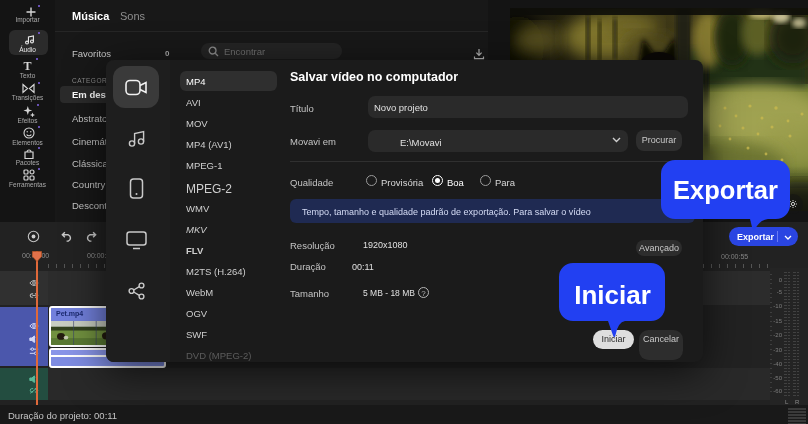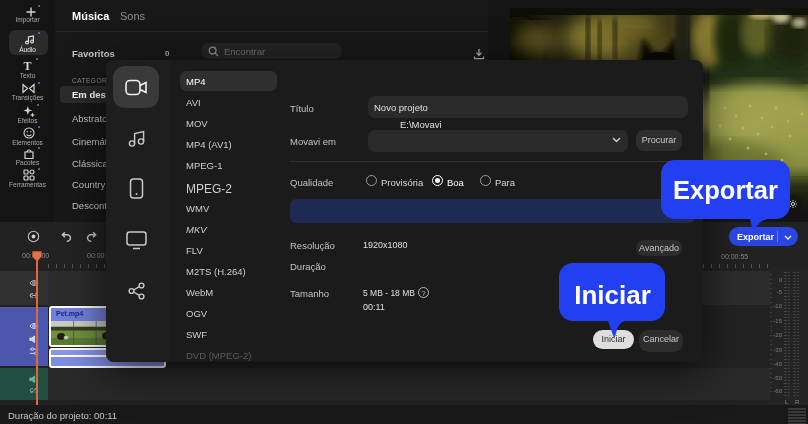--- a/index.html
+++ b/index.html
@@ -11,21 +11,21 @@
   svg { display:block; }
 </style>
 </head>
 <body>
 <div id="stage">
 
   <div class="abs" style="left:55px;top:0;width:433px;height:222px;background:#181818;"></div>
   <div class="abs" style="left:72px;top:10px;font-size:11px;font-weight:bold;color:#fff;">Música</div>
   <div class="abs" style="left:120px;top:10px;font-size:11px;color:#8f8f8f;">Sons</div>
   <div class="abs" style="left:55px;top:31px;width:433px;height:1px;background:#262626;"></div>
-  <div class="abs" style="left:72px;top:48px;font-size:9.5px;color:#c6c6c6;font-weight:bold;">Favoritos</div>
+  <div class="abs" style="left:72px;top:48px;font-size:9.5px;color:#c6c6c6;">Favoritos</div>
   <div class="abs" style="left:165px;top:49px;font-size:8px;color:#aaa;font-weight:bold;">0</div>
 
   <div class="abs" style="left:201px;top:43px;width:141px;height:16px;background:#242424;border-radius:8px;"></div>
   <svg class="abs" style="left:208px;top:46px;" width="11" height="11" viewBox="0 0 11 11" fill="none" stroke="#8a8a8a" stroke-width="1.3">
       <circle cx="4.6" cy="4.6" r="3.4"></circle>
       <line x1="7.2" y1="7.2" x2="10" y2="10"></line>
     </svg>
   <div class="abs" style="left:224px;top:46px;font-size:9.5px;color:#6f6f6f;">Encontrar</div>
 
   <svg class="abs" style="left:472px;top:47px;" width="14" height="14" viewBox="0 0 14 14" fill="none" stroke="#b5b5b5" stroke-width="1.2">
@@ -344,61 +344,63 @@
 
     <div class="abs" style="left:74px;top:10.5px;width:97px;height:20.5px;background:#2f2f2f;border-radius:6px;"></div>
     <div class="abs" style="left:80px;top:16px;font-size:9.5px;color:#fff;">MP4</div>
     <div class="abs" style="left:80px;top:37.1px;font-size:9.5px;color:#cfcfcf;">AVI</div>
     <div class="abs" style="left:80px;top:58.2px;font-size:9.5px;color:#cfcfcf;">MOV</div>
     <div class="abs" style="left:80px;top:79.3px;font-size:9.5px;color:#cfcfcf;">MP4 (AV1)</div>
     <div class="abs" style="left:80px;top:100.4px;font-size:9.5px;color:#cfcfcf;">MPEG-1</div>
     <div class="abs" style="left:80px;top:121.5px;font-size:12px;color:#cfcfcf;">MPEG-2</div>
     <div class="abs" style="left:80px;top:142.6px;font-size:9.5px;color:#cfcfcf;">WMV</div>
     <div class="abs" style="left:80px;top:163.7px;font-size:9.5px;color:#cfcfcf;font-style:italic;">MKV</div>
-    <div class="abs" style="left:80px;top:184.8px;font-size:9.5px;color:#cfcfcf;">FLV</div>
+    <div class="abs" style="left:80px;top:184.8px;font-size:9.5px;color:#cfcfcf;font-weight:bold;">FLV</div>
     <div class="abs" style="left:80px;top:205.9px;font-size:9.5px;color:#cfcfcf;">M2TS (H.264)</div>
     <div class="abs" style="left:80px;top:227px;font-size:9.5px;color:#cfcfcf;">WebM</div>
     <div class="abs" style="left:80px;top:248.1px;font-size:9.5px;color:#cfcfcf;">OGV</div>
     <div class="abs" style="left:80px;top:269.2px;font-size:9.5px;color:#cfcfcf;">SWF</div>
     <div class="abs" style="left:80px;top:290.3px;font-size:9.5px;color:#cfcfcf;opacity:0.35;">DVD (MPEG-2)</div>
 
+    <div class="abs" style="left:184px;top:10px;font-size:12.5px;font-weight:bold;color:#fff;">Salvar vídeo no computador</div>
     <div class="abs" style="left:184px;top:42.5px;font-size:9.5px;color:#c4c4c4;">Título</div>
     <div class="abs" style="left:262px;top:36px;width:320px;height:22px;background:#2a2a2a;border-radius:7px;"></div>
     <div class="abs" style="left:268px;top:42px;font-size:9.5px;color:#e0e0e0;">Novo projeto</div>
     <div class="abs" style="left:184px;top:75.5px;font-size:9.5px;color:#c4c4c4;">Movavi em</div>
     <div class="abs" style="left:262px;top:70px;width:260px;height:22px;background:#2a2a2a;border-radius:7px;"></div>
-    <div class="abs" style="left:268px;top:59px;font-size:9.5px;color:#e0e0e0;padding-left:26px;">E:\Movavi</div>
+    <div class="abs" style="left:268px;top:77px;font-size:9.5px;color:#e0e0e0;padding-left:26px;">E:\Movavi</div>
     <svg class="abs" style="left:506px;top:77px;" width="9" height="6" viewBox="0 0 9 6" fill="none" stroke="#cfcfcf" stroke-width="1.4">
         <path d="M1 1 L4.5 4.5 L8 1"></path>
       </svg>
     <div class="abs" style="left:530px;top:70px;width:46px;height:21px;background:#2e2e2e;border-radius:8px;color:#c9c9c9;font-size:9px;text-align:center;line-height:21px;">Procurar</div>
     <div class="abs" style="left:184px;top:101px;width:398px;height:1px;background:#303030;"></div>
     <div class="abs" style="left:184px;top:116.5px;font-size:9.5px;color:#c4c4c4;">Qualidade</div>
 
     <div class="abs" style="left:260px;top:115px;width:11px;height:11px;border:1.4px solid #9a9a9a;border-radius:50%;"></div>
     <div class="abs" style="left:275px;top:116.5px;font-size:9.5px;color:#d8d8d8;">Provisória</div>
     <div class="abs" style="left:326px;top:115px;width:11px;height:11px;border:1.4px solid #fff;border-radius:50%;"></div>
     <div class="abs" style="left:329px;top:118px;width:5px;height:5px;background:#fff;border-radius:50%;"></div>
     <div class="abs" style="left:341px;top:116.5px;font-size:9.5px;color:#fff;">Boa</div>
     <div class="abs" style="left:374px;top:115px;width:11px;height:11px;border:1.4px solid #9a9a9a;border-radius:50%;"></div>
     <div class="abs" style="left:389px;top:116.5px;font-size:9.5px;color:#d8d8d8;">Para</div>
 
     <div class="abs" style="left:184px;top:139px;width:405px;height:24px;background:#1f2a52;border-radius:6px;"></div>
+    <div class="abs" style="left:196px;top:146.5px;font-size:9px;color:#d5dcf5;">Tempo, tamanho e qualidade padrão de exportação. Para salvar o vídeo</div>
 
     <div class="abs" style="left:184px;top:179.5px;font-size:9.5px;color:#c4c4c4;">Resolução</div>
     <div class="abs" style="left:257px;top:180px;font-size:9px;color:#e0e0e0;text-align:right;">1920x1080</div>
     <div class="abs" style="left:530px;top:180px;width:46px;height:16px;background:#2d2d2d;border-radius:8px;color:#c9c9c9;font-size:9px;text-align:center;line-height:16px;">Avançado</div>
     <div class="abs" style="left:184px;top:201px;font-size:9.5px;color:#c4c4c4;">Duração</div>
-    <div class="abs" style="left:257px;top:201.5px;font-size:9px;color:#e0e0e0;margin-top:40px;">00:11</div>
+    <div class="abs" style="left:246px;top:201.5px;font-size:9px;color:#e0e0e0;">00:11</div>
     <div class="abs" style="left:184px;top:227.5px;font-size:9.5px;color:#c4c4c4;">Tamanho</div>
     <div class="abs" style="left:257px;top:228px;font-size:8.5px;color:#e0e0e0;">5 MB - 18 MB</div>
     <div class="abs" style="left:312px;top:226.5px;width:11px;height:11px;border:1.2px solid #b5b5b5;border-radius:50%;color:#b5b5b5;font-size:8px;text-align:center;line-height:11px;">?</div>
 
     <div class="abs" style="left:487px;top:270px;width:41px;height:19px;background:#dedede;border-radius:9.5px;color:#2a2a2a;font-size:9px;text-align:center;line-height:19px;">Iniciar</div>
-    <div class="abs" style="left:533px;top:270px;width:44px;height:22px;background:#2d2d2d;border-radius:9.5px;color:#c9c9c9;font-size:9px;text-align:center;line-height:19px;">Cancelar</div>
+    <div class="abs" style="left:533px;top:270px;width:44px;height:30px;background:#2d2d2d;border-radius:9.5px;color:#c9c9c9;font-size:9px;text-align:center;line-height:19px;">Cancelar</div>
   </div>
 
   <div class="abs" style="left:729px;top:227px;width:69px;height:18.5px;background:#2a45e2;border-radius:9.5px;"></div>
   <div class="abs" style="left:737px;top:231.5px;font-size:9px;font-weight:bold;color:#fff;">Exportar</div>
   <div class="abs" style="left:777px;top:231px;width:1px;height:10.5px;background:#6b7cf5;"></div>
   <svg class="abs" style="left:784px;top:234.5px;" width="8" height="5" viewBox="0 0 8 5" fill="none" stroke="#fff" stroke-width="1.3">
       <path d="M1 1 L4 4 L7 1"></path>
     </svg>
 
   <svg class="abs" style="left:655px;top:154px;" width="145" height="80" viewBox="0 0 145 80">

